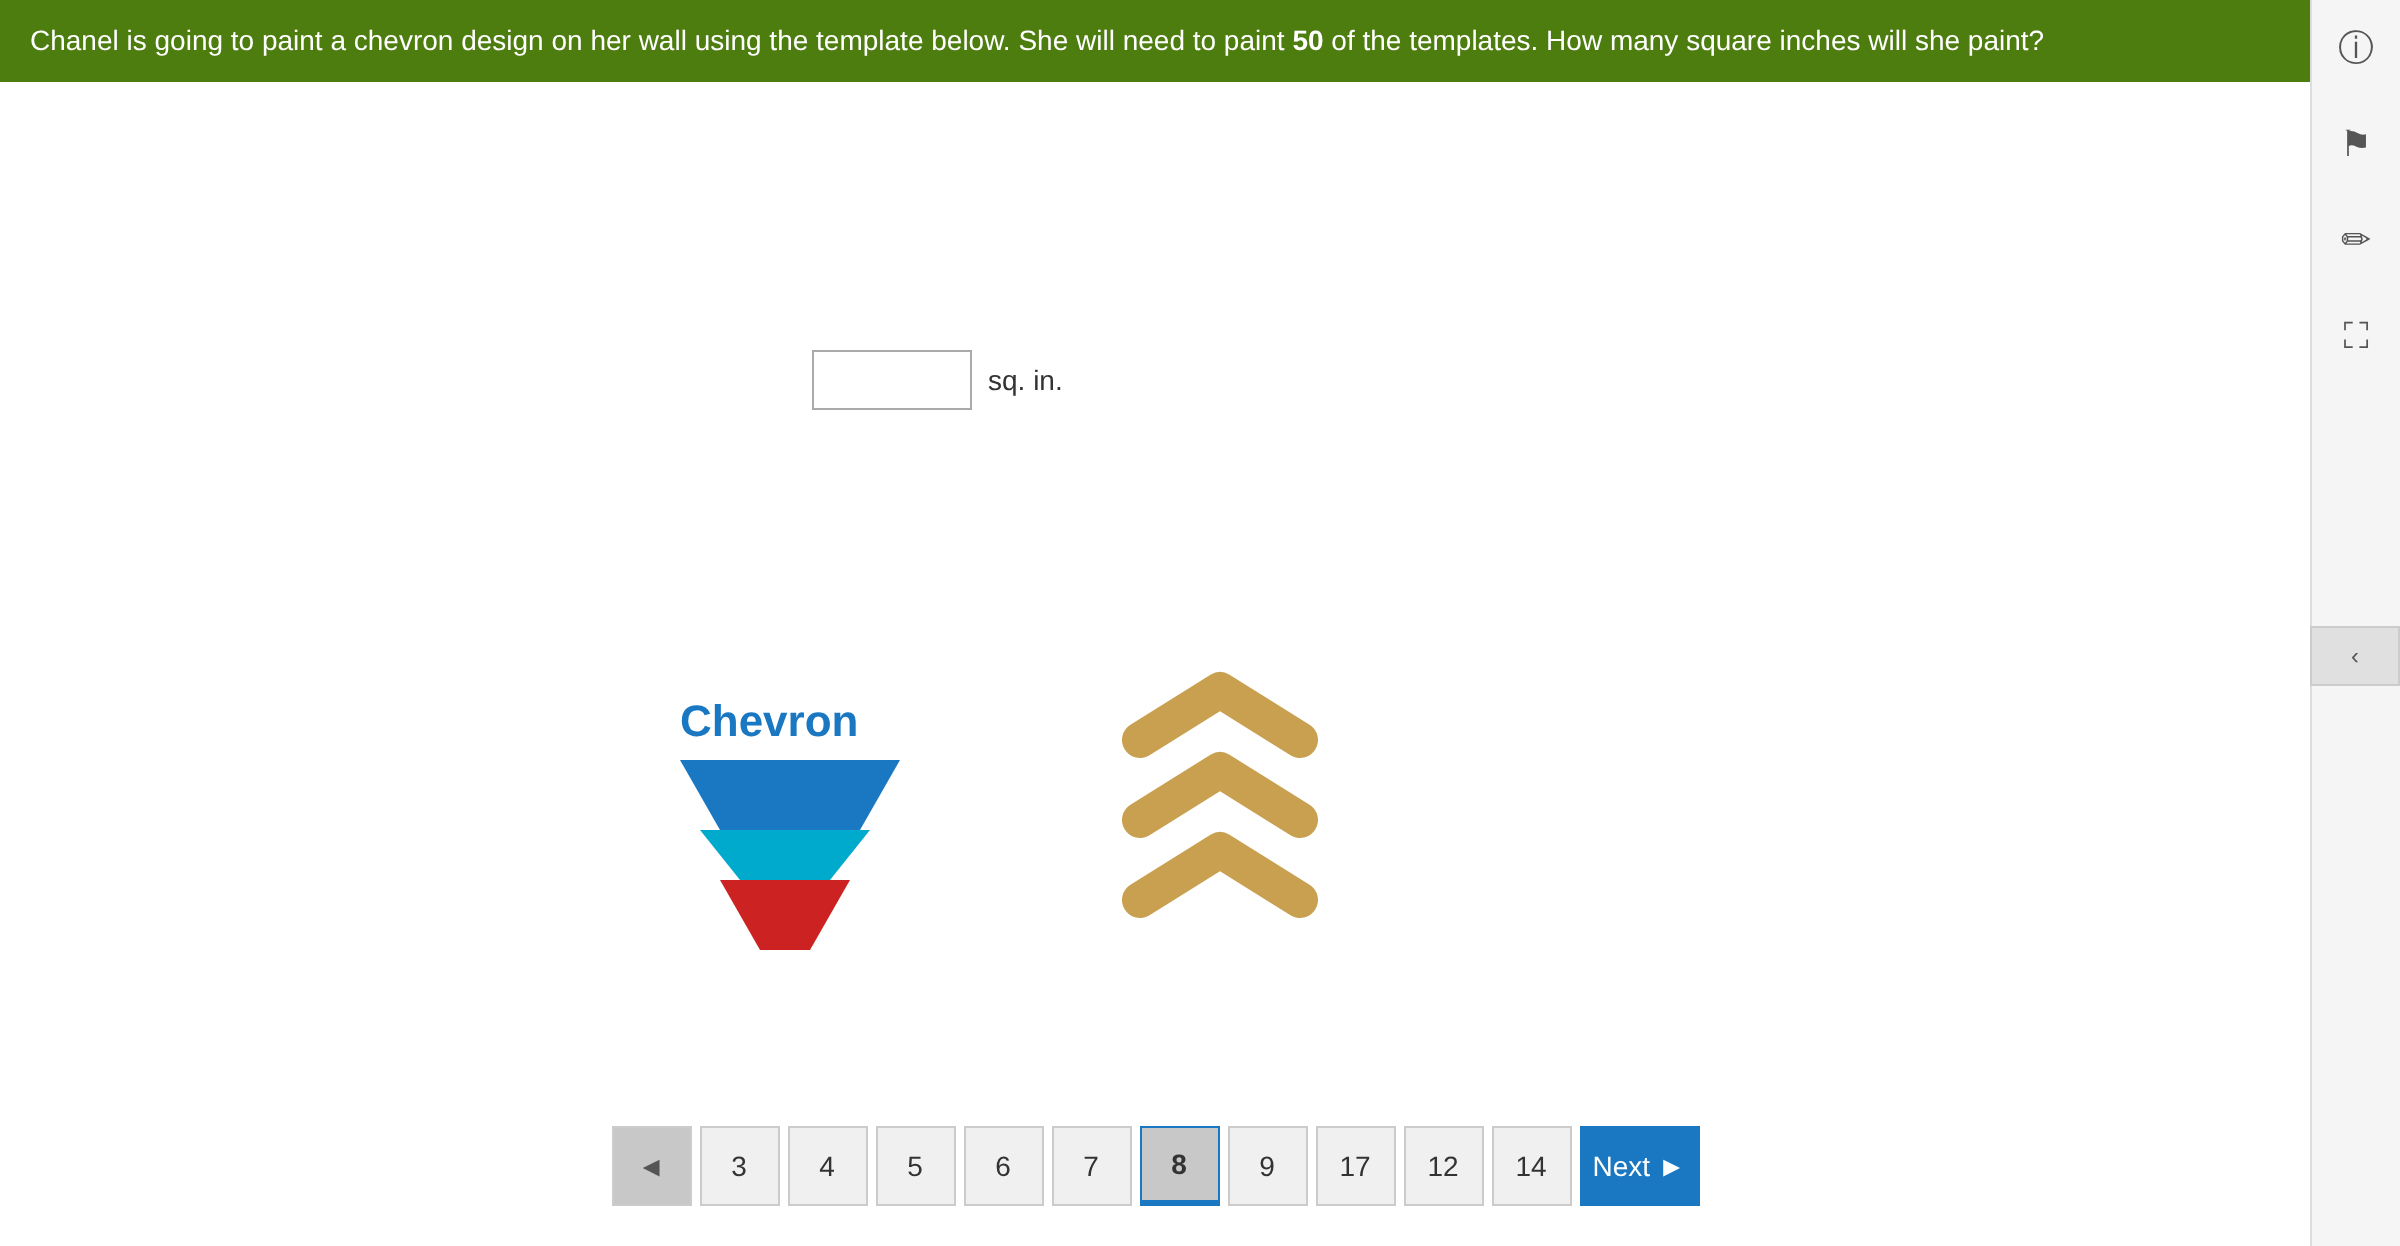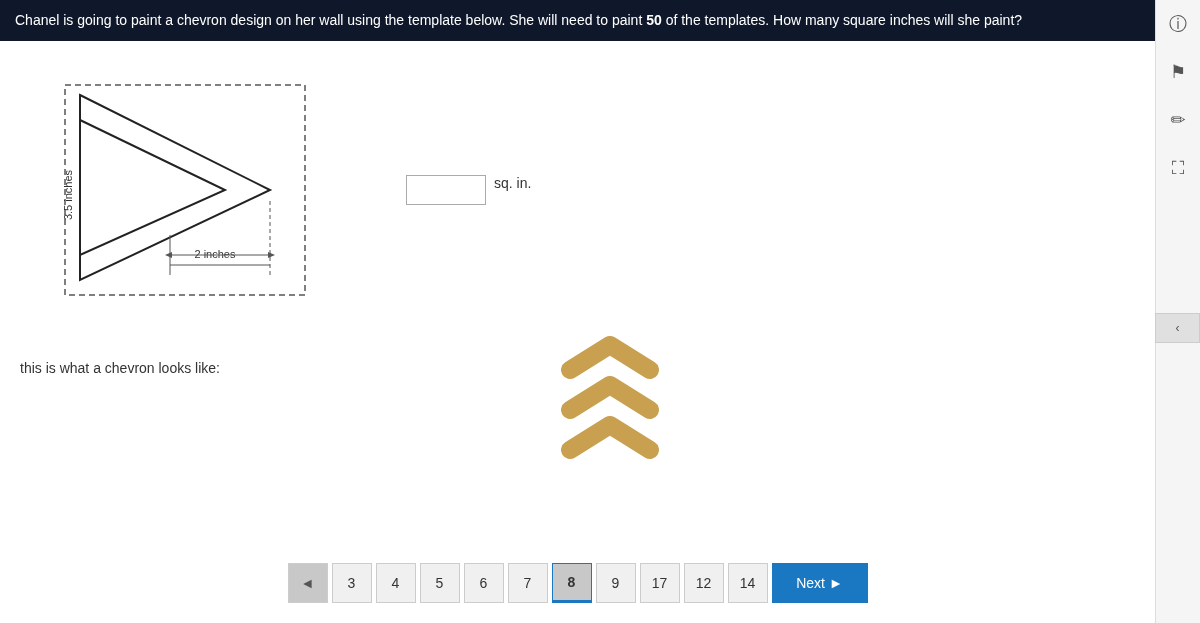--- a/index.html
+++ b/index.html
@@ -15,21 +15,21 @@
       background: #fff;
       overflow: hidden;
     }
 
     
     .question-text {
       position: absolute;
       top: 0;
       left: 0;
       right: 0;
-      background: #0f172a;
+      background: #4d7c0f;
       color: #fff;
       padding: 10px 15px;
       font-size: 14px;
       line-height: 1.5;
     }
     .question-text strong {
       font-weight: bold;
     }
 
     
@@ -38,20 +38,21 @@
       top: 80px;
       left: 60px;
     }
 
     
     .answer-area {
       position: absolute;
       top: 175px;
       left: 390px;
       display: flex;
+      align-items: center;
       gap: 8px;
       padding-left: 16px;
     }
     .answer-input {
       width: 80px;
       height: 30px;
       border: 1px solid #aaa;
       font-size: 14px;
       padding: 4px;
     }
@@ -149,21 +150,21 @@
     }
     .page-btn.active {
       background: #c8c8c8;
       border-color: #1a78c2;
       border-bottom: 3px solid #1a78c2;
       font-weight: bold;
     }
     .page-btn.next-btn {
       background: #1a78c2;
       color: #fff;
-      width: 96px;
+      width: 60px;
       border: none;
       font-size: 14px;
     }
     .page-btn.prev-btn {
       background: #c8c8c8;
       color: #555;
     }
 
     
     .shape-svg {
@@ -180,51 +181,39 @@
   </style>
 </head>
 <body>
 
 <div class="main-content">
 
   <div class="question-text">
     <span>Chanel is going to paint a chevron design on her wall using the template below. She will need to paint </span><strong>50</strong><span> of the templates. How many square inches will she paint?</span>
   </div>
 
-  <div class="diagram-area">
-    <svg class="shape-svg" width="260" height="220" viewBox="0 0 260 220">
-
-      <rect x="5" y="5" width="240" height="210" fill="none" stroke="#555" stroke-width="1.5" stroke-dasharray="6,4"></rect>
-
-      <polygon points="20,15 210,110 20,200" fill="none" stroke="#222" stroke-width="2"></polygon>
-
-      <polygon points="20,40 165,110 20,175" fill="white" stroke="#222" stroke-width="2"></polygon>
-
-      <text x="12" y="115" font-size="11" fill="#333" font-family="Arial" transform="rotate(-90, 12, 115)" text-anchor="middle">3.5 inches</text>
-
-      <line x1="110" y1="185" x2="210" y2="185" stroke="#555" stroke-width="1" marker-end="url(#arrowhead)"></line>
-      <line x1="110" y1="155" x2="110" y2="195" stroke="#555" stroke-width="1"></line>
-      <line x1="210" y1="195" x2="210" y2="118" stroke="#555" stroke-width="1" stroke-dasharray="4,3"></line>
-      <text x="155" y="178" font-size="11" fill="#333" font-family="Arial" text-anchor="middle">2 inches</text>
-
-      <line x1="112" y1="175" x2="208" y2="175" stroke="#555" stroke-width="1"></line>
-      <polygon points="208,172 215,175 208,178" fill="#555"></polygon>
-      <polygon points="112,172 105,175 112,178" fill="#555"></polygon>
-    </svg>
-  </div>
 
   <div class="answer-area">
     <input class="answer-input" type="text" placeholder="" style="">
     <span class="answer-label">sq. in.</span>
   </div>
 
-  <div class="chevron-info">
-    <span>this is what a chevron looks like:</span>
-  </div>
-
+
+  <div class="chevron-logo-area">
+    <svg width="130" height="150" viewBox="0 0 130 150">
+
+      <text x="10" y="28" class="logo-text" font-size="22" font-weight="bold" fill="#1a78c2" font-family="Arial, sans-serif">Chevron</text>
+
+      <polygon points="10,40 120,40 100,75 30,75" fill="#1a78c2"></polygon>
+
+      <polygon points="20,75 105,75 85,100 40,100" fill="#00aacc"></polygon>
+
+      <polygon points="30,100 95,100 75,135 50,135" fill="#cc2222"></polygon>
+    </svg>
+  </div>
 
   <div class="chevron-symbol-area">
     <svg width="100" height="160" viewBox="0 0 100 160">
 
       <polyline points="10,40 50,15 90,40" fill="none" stroke="#c8a050" stroke-width="18" stroke-linejoin="round" stroke-linecap="round"></polyline>
 
       <polyline points="10,80 50,55 90,80" fill="none" stroke="#c8a050" stroke-width="18" stroke-linejoin="round" stroke-linecap="round"></polyline>
 
       <polyline points="10,120 50,95 90,120" fill="none" stroke="#c8a050" stroke-width="18" stroke-linejoin="round" stroke-linecap="round"></polyline>
     </svg>

